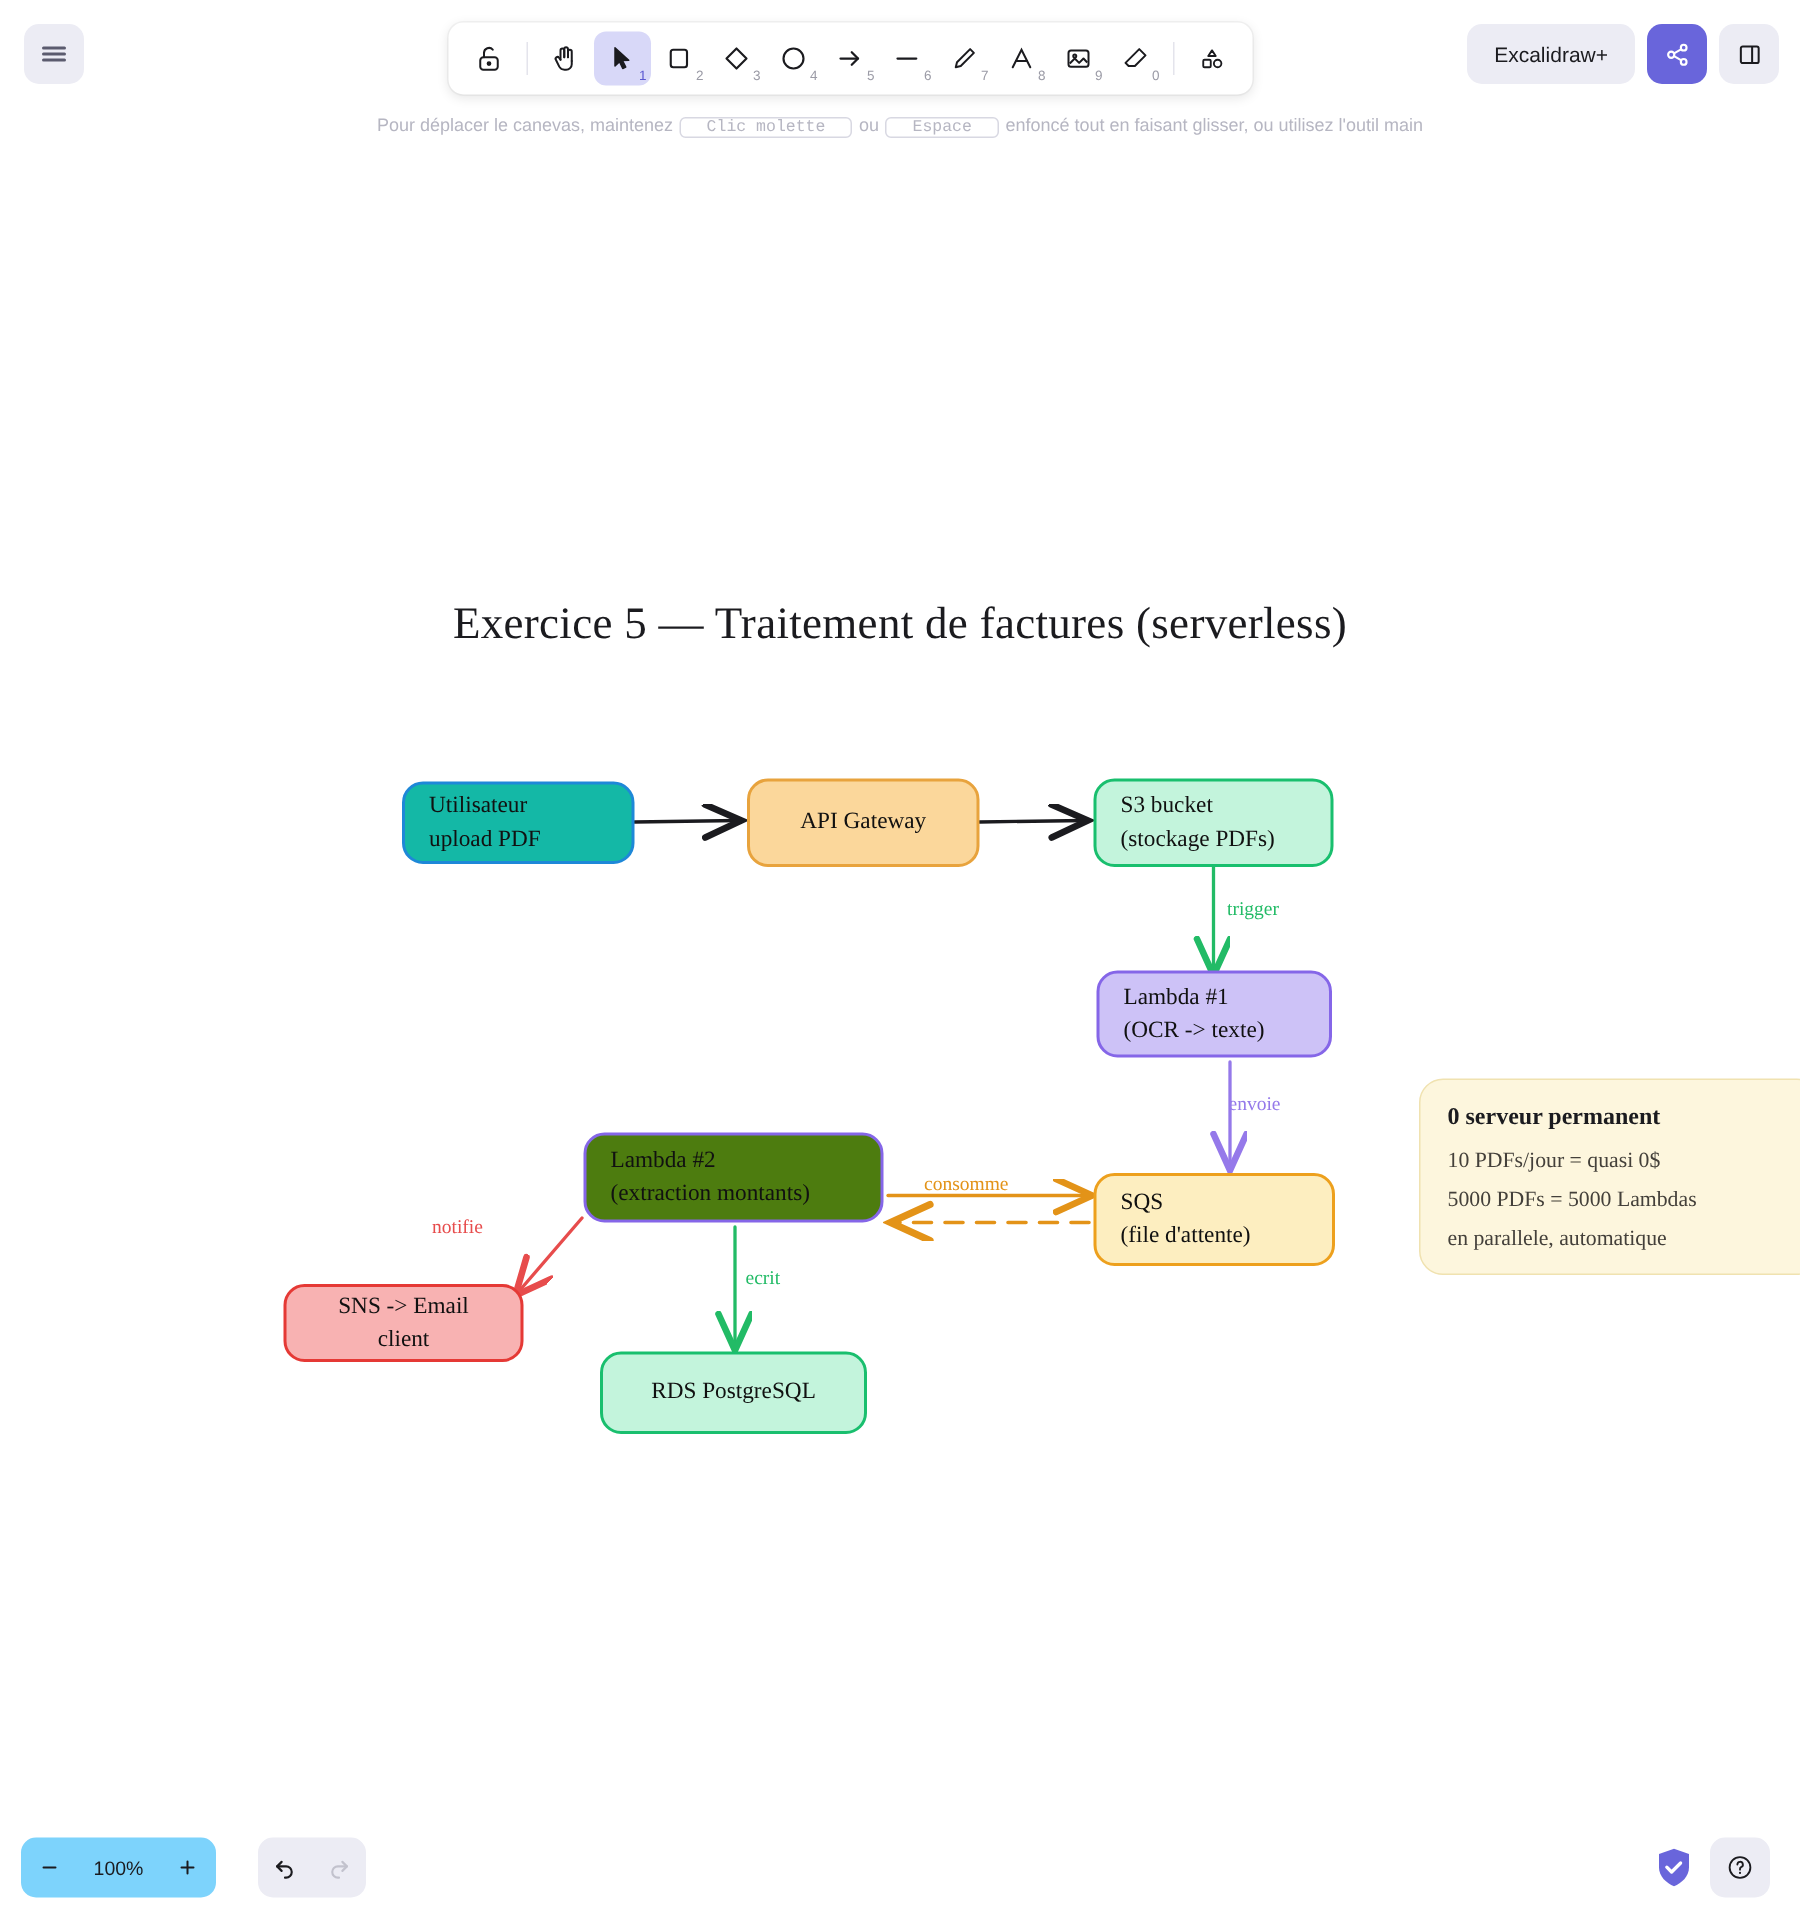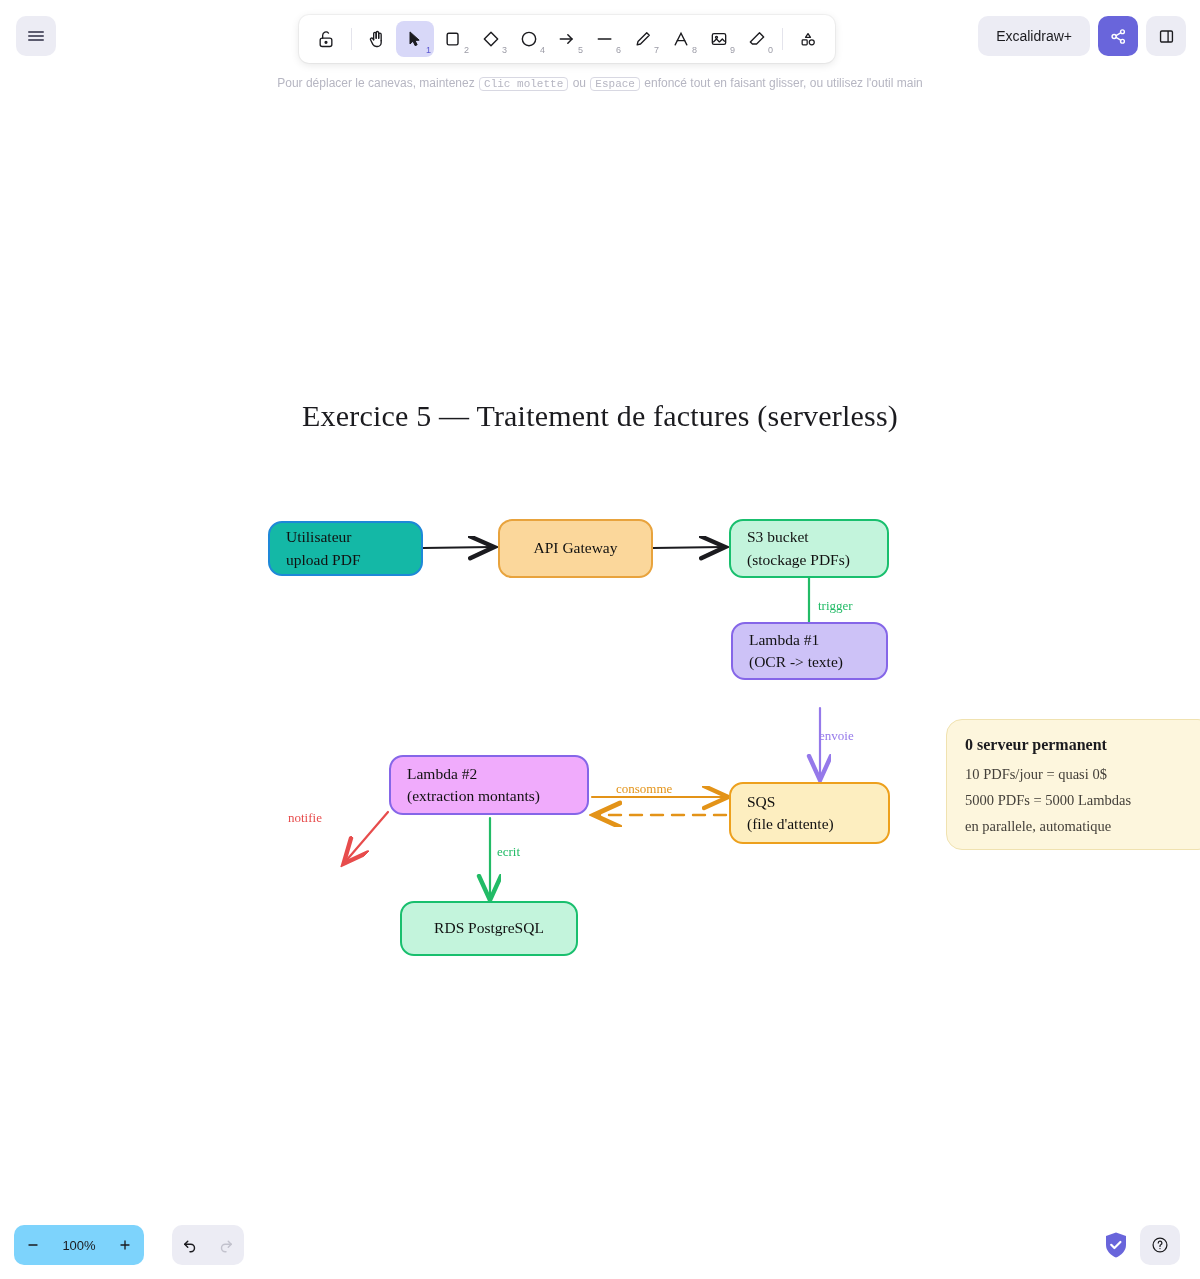--- a/index.html
+++ b/index.html
@@ -40,21 +40,21 @@
   .tool.active .num { color: #5b57d1; }
   .tb-sep { width: 1px; height: 22px; background: #e4e4ec; margin: 0 6px; }
 
   .hint {
     position: absolute; top: 76px; left: 0; width: 1200px;
     text-align: center; font-size: 12px; color: #b6b6c2;
     font-family: "Liberation Sans", sans-serif;
   }
   .hint .key {
     display: inline-block; border: 1px solid #d8d8e2; border-radius: 4px;
-    padding: 0px 4px; font-family: "Liberation Mono", monospace; font-size: 11px;
+    padding: 0px 17px; font-family: "Liberation Mono", monospace; font-size: 11px;
     color: #b6b6c2; margin: 0 1px;
   }
 
   
   .tr-wrap { position: absolute; right: 14px; top: 16px; display: flex; align-items: center; gap: 8px; }
   .excali-plus {
     height: 40px; padding: 0 18px; border-radius: 10px; background: #ececf4;
     display: flex; align-items: center; font-size: 14px; color: #1b1b1f; cursor: pointer;
     font-family: "Liberation Sans", sans-serif;
   }
@@ -181,35 +181,38 @@
 
   <div class="node center" style="left:498px;top:519px;width:155px;height:59px;background:#fbd79b;border:2px solid #e8a33d;">
     <div>API Gateway</div>
   </div>
 
   <div class="node" style="left:729px;top:519px;width:160px;height:59px;background:#c3f4dc;border:2px solid #19bf6e;">
     <div>S3 bucket</div>
     <div>(stockage PDFs)</div>
   </div>
 
-  <div class="node" style="left:731px;top:622px;width:157px;height:58px;background:#cdc2f7;border:2px solid #8566e8;">
+  <div class="node" style="left:731px;top:647px;width:157px;height:58px;background:#cdc2f7;border:2px solid #8566e8;">
     <div>Lambda #1</div>
     <div>(OCR -&gt; texte)</div>
   </div>
 
   <div class="node" style="left:729px;top:782px;width:161px;height:62px;background:#fdeec0;border:2px solid #eda01d;">
     <div>SQS</div>
     <div>(file d'attente)</div>
   </div>
 
-  <div class="node" style="left:389px;top:755px;width:200px;height:60px;background:#f0abfc;border:2px solid #8566e8;">
+  <div class="node" style="left:389px;top:755px;width:200px;height:60px;background:#4d7c0f;border:2px solid #8566e8;">
     <div>Lambda #2</div>
     <div>(extraction montants)</div>
   </div>
 
+  <div class="node center" style="left:189px;top:856px;width:160px;height:52px;background:#f8b2b2;border:2px solid #e53935;">
+    <div>SNS -&gt; Email client</div>
+  </div>
 
   <div class="node center" style="left:400px;top:901px;width:178px;height:55px;background:#c3f4dc;border:2px solid #19bf6e;">
     <div>RDS PostgreSQL</div>
   </div>
 
   <div class="edge-label" style="left:818px;top:598px;color:#22bb66;">trigger</div>
   <div class="edge-label" style="left:819px;top:728px;color:#9579ea;">envoie</div>
   <div class="edge-label" style="left:616px;top:781px;color:#e39318;">consomme</div>
   <div class="edge-label" style="left:288px;top:810px;color:#e74c4c;">notifie</div>
   <div class="edge-label" style="left:497px;top:844px;color:#22bb66;">ecrit</div>

